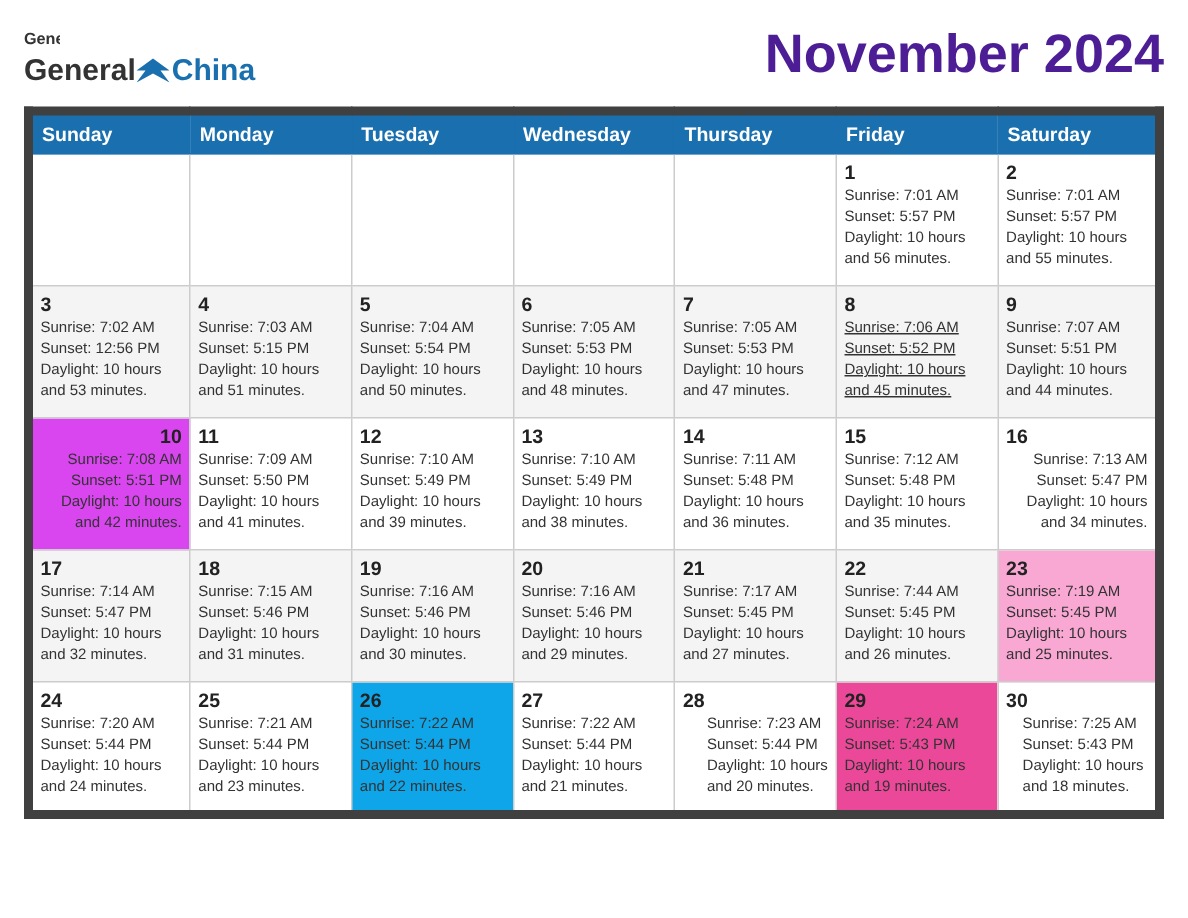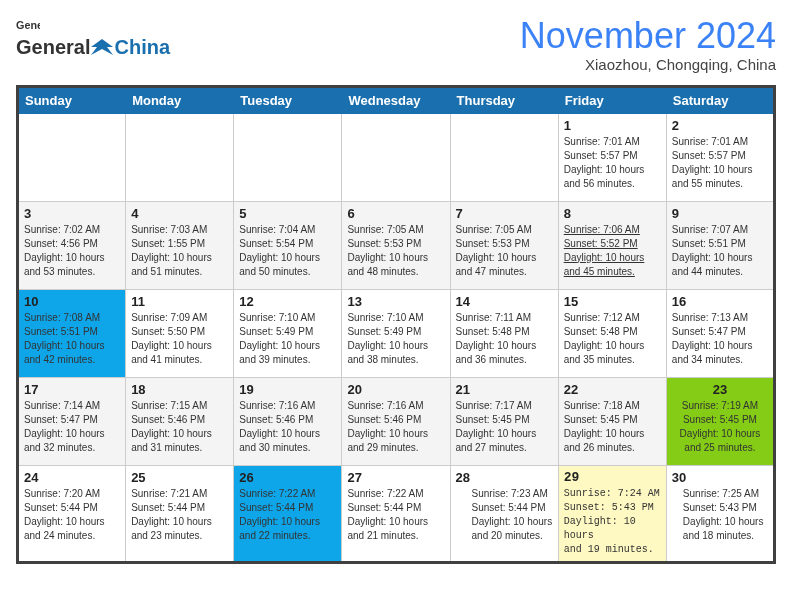--- a/index.html
+++ b/index.html
@@ -28,32 +28,32 @@
     }
     .logo-icon {
       width: 24px;
       height: 20px;
     }
     .title-area {
       text-align: right;
     }
     .month-title {
       font-size: 36px;
-      font-weight: normal;
-      color: #3b82f6;
+      font-weight: bold;
+      color: #4c1d95;
       line-height: 1.1;
     }
     .subtitle {
       font-size: 15px;
       color: #444;
     }
     .calendar {
       width: 100%;
       border-collapse: collapse;
-      border: 3px solid #404040;
+      border: 6px solid #404040;
     }
     .calendar th {
       background-color: #1a6faf;
       color: #fff;
       font-size: 13px;
       font-weight: bold;
       padding: 5px 6px;
       text-align: left;
       border: 1px solid #1a6faf;
     }
@@ -102,21 +102,20 @@
     <div style="display:flex;align-items:center;gap:0;">
       <span style="font-size:20px;font-weight:bold;color:#333;">General</span>
       <svg width="22" height="22" viewBox="0 0 22 22" style="margin:0 1px;">
         <polygon points="11,2 22,10 16,10 22,18 11,12 0,18 6,10 0,10" fill="#1a6faf"></polygon>
       </svg>
       <span style="font-size:20px;font-weight:bold;color:#1a6faf;">China</span>
     </div>
   </div>
   <div class="title-area">
     <div class="month-title">November 2024</div>
-    <div class="subtitle">Xiaozhou, Chongqing, China</div>
   </div>
 </div>
 
 <table class="calendar">
   <thead>
     <tr>
     <th>Sunday</th>
         <th>Monday</th>
         <th>Tuesday</th>
         <th>Wednesday</th>
@@ -144,28 +143,28 @@
           <div class="day-info" style="white-space: pre-line;">Sunrise: 7:01 AM
 Sunset: 5:57 PM
 Daylight: 10 hours
 and 55 minutes.</div>
         </td>
       </tr>
       <tr>
         <td style="background: rgb(244, 244, 244);">
           <span class="day-number">3</span>
           <div class="day-info" style="white-space: pre-line;">Sunrise: 7:02 AM
-Sunset: 4:56 PM
+Sunset: 12:56 PM
 Daylight: 10 hours
 and 53 minutes.</div>
         </td>
         <td style="background: rgb(244, 244, 244);">
           <span class="day-number">4</span>
           <div class="day-info" style="white-space: pre-line;">Sunrise: 7:03 AM
-Sunset: 1:55 PM
+Sunset: 5:15 PM
 Daylight: 10 hours
 and 51 minutes.</div>
         </td>
         <td style="background: rgb(244, 244, 244);">
           <span class="day-number">5</span>
           <div class="day-info" style="white-space: pre-line;">Sunrise: 7:04 AM
 Sunset: 5:54 PM
 Daylight: 10 hours
 and 50 minutes.</div>
         </td>
@@ -192,21 +191,21 @@
         </td>
         <td style="background: rgb(244, 244, 244);">
           <span class="day-number">9</span>
           <div class="day-info" style="white-space: pre-line;">Sunrise: 7:07 AM
 Sunset: 5:51 PM
 Daylight: 10 hours
 and 44 minutes.</div>
         </td>
       </tr>
       <tr>
-        <td style="background: #0ea5e9;">
+        <td style="background: #d946ef; text-align: right;">
           <span class="day-number">10</span>
           <div class="day-info" style="white-space: pre-line;">Sunrise: 7:08 AM
 Sunset: 5:51 PM
 Daylight: 10 hours
 and 42 minutes.</div>
         </td>
         <td style="background: rgb(255, 255, 255);">
           <span class="day-number">11</span>
           <div class="day-info" style="white-space: pre-line;">Sunrise: 7:09 AM
 Sunset: 5:50 PM
@@ -236,21 +235,21 @@
         </td>
         <td style="background: rgb(255, 255, 255);">
           <span class="day-number">15</span>
           <div class="day-info" style="white-space: pre-line;">Sunrise: 7:12 AM
 Sunset: 5:48 PM
 Daylight: 10 hours
 and 35 minutes.</div>
         </td>
         <td style="background: rgb(255, 255, 255);">
           <span class="day-number">16</span>
-          <div class="day-info" style="white-space: pre-line;">Sunrise: 7:13 AM
+          <div class="day-info" style="white-space: pre-line; text-align: right;">Sunrise: 7:13 AM
 Sunset: 5:47 PM
 Daylight: 10 hours
 and 34 minutes.</div>
         </td>
       </tr>
       <tr>
         <td style="background: rgb(244, 244, 244);">
           <span class="day-number">17</span>
           <div class="day-info" style="white-space: pre-line;">Sunrise: 7:14 AM
 Sunset: 5:47 PM
@@ -280,26 +279,26 @@
         </td>
         <td style="background: rgb(244, 244, 244);">
           <span class="day-number">21</span>
           <div class="day-info" style="white-space: pre-line;">Sunrise: 7:17 AM
 Sunset: 5:45 PM
 Daylight: 10 hours
 and 27 minutes.</div>
         </td>
         <td style="background: rgb(244, 244, 244);">
           <span class="day-number">22</span>
-          <div class="day-info" style="white-space: pre-line;">Sunrise: 7:18 AM
+          <div class="day-info" style="white-space: pre-line;">Sunrise: 7:44 AM
 Sunset: 5:45 PM
 Daylight: 10 hours
 and 26 minutes.</div>
         </td>
-        <td style="background: #84cc16; text-align: center;">
+        <td style="background: #f9a8d4;">
           <span class="day-number">23</span>
           <div class="day-info" style="white-space: pre-line;">Sunrise: 7:19 AM
 Sunset: 5:45 PM
 Daylight: 10 hours
 and 25 minutes.</div>
         </td>
       </tr>
       <tr>
         <td style="background: rgb(255, 255, 255);">
           <span class="day-number">24</span>
@@ -329,21 +328,21 @@
 Daylight: 10 hours
 and 21 minutes.</div>
         </td>
         <td style="background: rgb(255, 255, 255);">
           <span class="day-number">28</span>
           <div class="day-info" style="white-space: pre-line; margin-left: 16px;">Sunrise: 7:23 AM
 Sunset: 5:44 PM
 Daylight: 10 hours
 and 20 minutes.</div>
         </td>
-        <td style="background: #fef9c3; font-family: Liberation Mono, monospace;">
+        <td style="background: #ec4899;">
           <span class="day-number">29</span>
           <div class="day-info" style="white-space: pre-line;">Sunrise: 7:24 AM
 Sunset: 5:43 PM
 Daylight: 10 hours
 and 19 minutes.</div>
         </td>
         <td style="background: rgb(255, 255, 255);">
           <span class="day-number">30</span>
           <div class="day-info" style="white-space: pre-line; margin-left: 11px;">Sunrise: 7:25 AM
 Sunset: 5:43 PM

